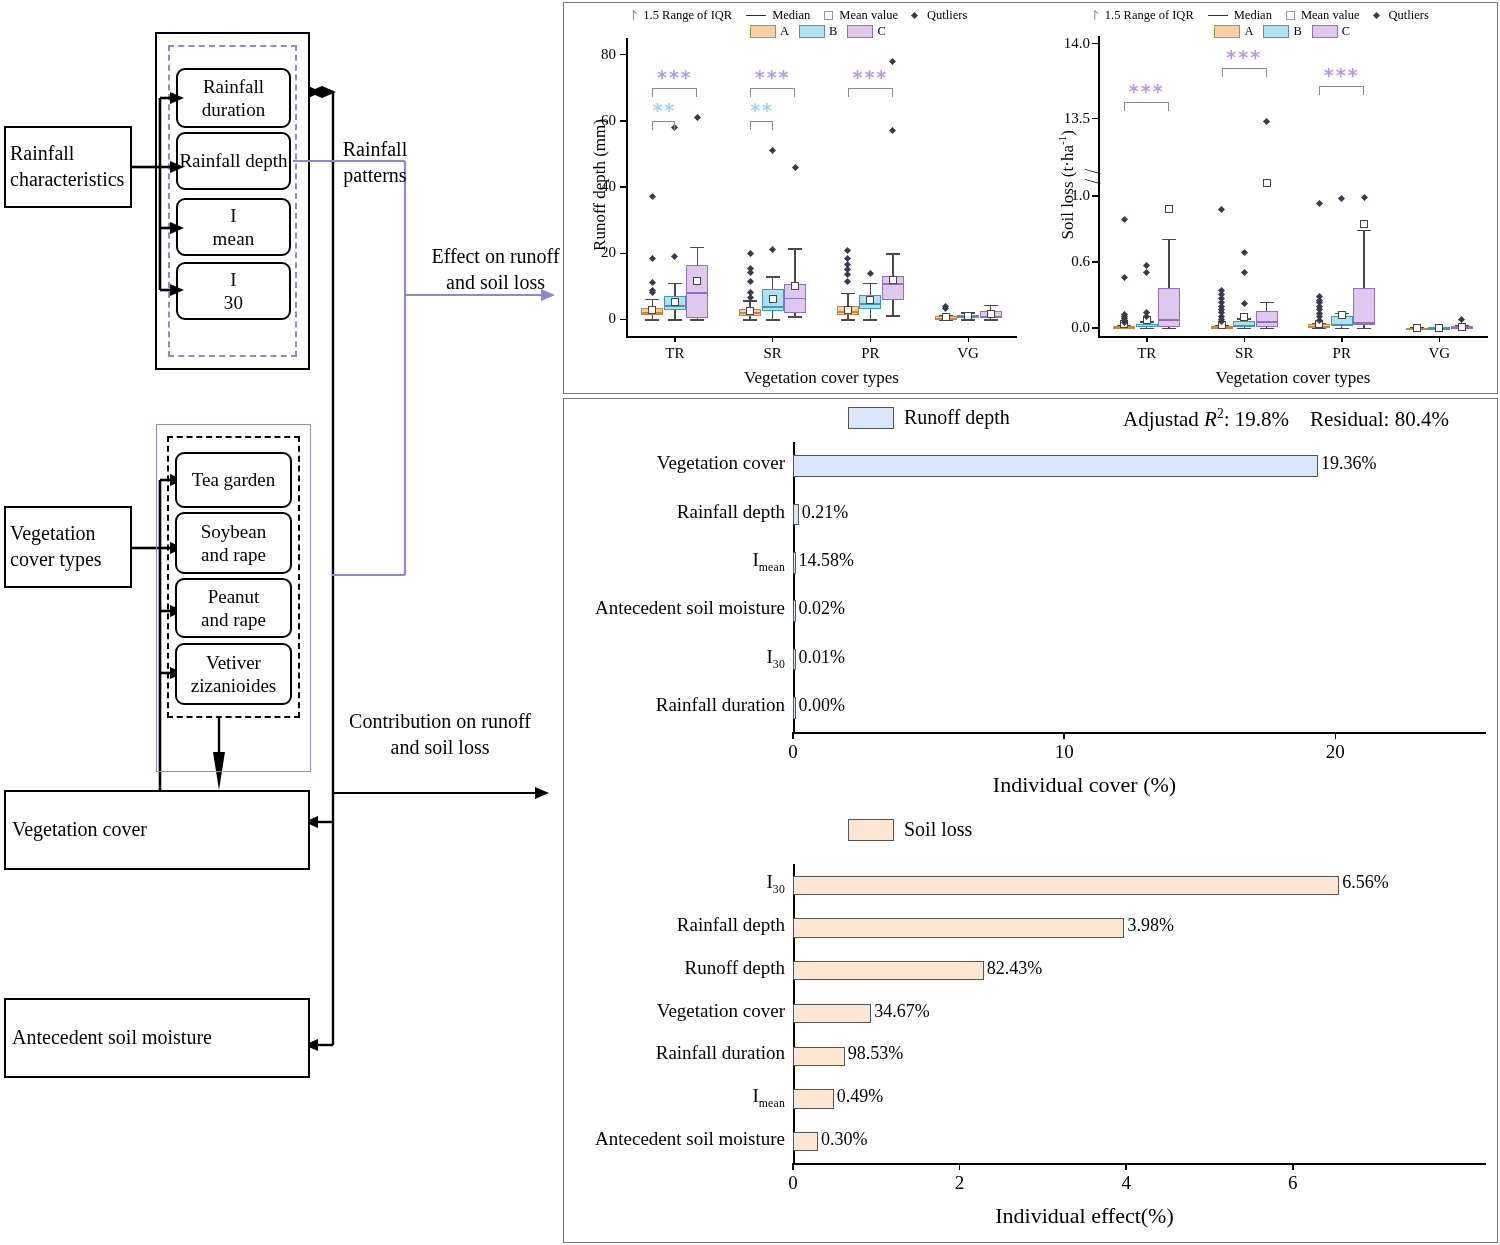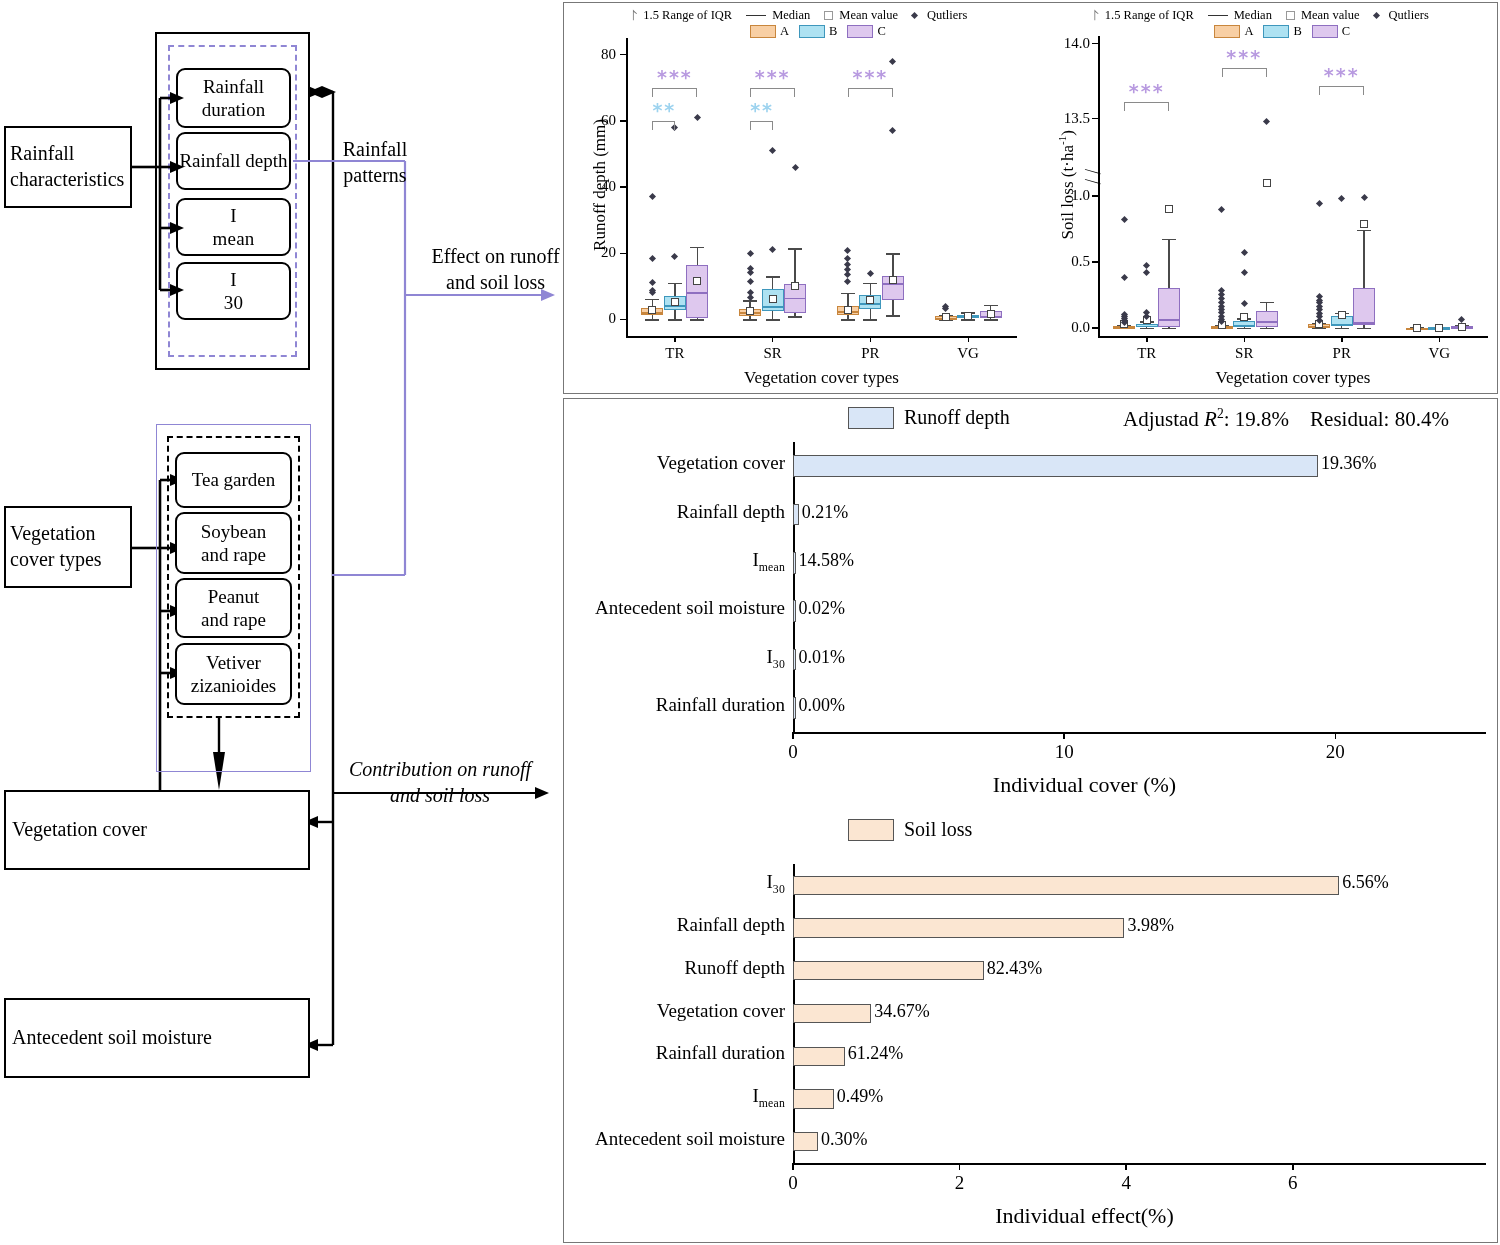--- a/index.html
+++ b/index.html
@@ -184,21 +184,21 @@
   <div class="nbox" style="left:4px;top:790px;width:306px;height:80px;padding-left:6px;">
     <span>Vegetation cover</span>
   </div>
 
   <div class="nbox" style="left:4px;top:998px;width:306px;height:80px;padding-left:6px;">
     <span>Antecedent soil moisture</span>
   </div>
 
   <div class="lbl" style="left:320px;top:136px;width:110px;">Rainfall<br>patterns</div>
   <div class="lbl" style="left:408px;top:243px;width:175px;">Effect on runoff<br>and soil loss</div>
-  <div class="lbl" style="left:325px;top:756px;width:230px;font-style:italic;">Contribution on runoff<br>and soil loss</div>
+  <div class="lbl" style="left:325px;top:708px;width:230px;">Contribution on runoff<br>and soil loss</div>
 </div>
 
 <div class="panel" style="left:563px;top:2px;width:935px;height:392px;"></div>
 
 <div id="bp-runoff" class="abs" style="left:568px;top:6px;width:455px;height:384px;">
     <div class="lgrow" style="left: 63.7px; top: 2px;">
       <span class="lgiqr">⨡</span>
       <div>1.5 Range of IQR</div>
       <span class="lgline" style="margin-left: 8px;"></span>
       <div>Median</div>
@@ -377,21 +377,21 @@
       <span class="swatch" style="background: rgb(174, 226, 242); border-color: rgb(62, 151, 188);"></span>
       <div style="margin-right: 6px;">B</div>
       <span class="swatch" style="background: rgb(222, 200, 238); border-color: rgb(142, 111, 192);"></span>
       <div style="margin-right: 6px;">C</div>
     </div>
     <div class="axisline" style="left: 70px; top: 30px; width: 1.6px; height: 300px;"></div>
     <div class="axisline" style="left: 70px; top: 330px; width: 390px; height: 1.6px;"></div>
     <div class="tick" style="left: 64px; top: 321.466px; width: 6px; height: 1.4px;"></div>
     <div class="ticklbl" style="left: 8px; top: 313.066px; width: 54px; text-align: right;">0.0</div>
     <div class="tick" style="left: 64px; top: 255.35px; width: 6px; height: 1.4px;"></div>
-    <div class="ticklbl" style="left: 8px; top: 246.95px; width: 54px; text-align: right;">0.5</div>
+    <div class="ticklbl" style="left: 8px; top: 246.95px; width: 54px; text-align: right;">0.6</div>
     <div class="tick" style="left: 64px; top: 189.235px; width: 6px; height: 1.4px;"></div>
     <div class="ticklbl" style="left: 8px; top: 180.835px; width: 54px; text-align: right;">1.0</div>
     <div class="tick" style="left: 64px; top: 111.9px; width: 6px; height: 1.4px;"></div>
     <div class="ticklbl" style="left: 8px; top: 103.5px; width: 54px; text-align: right;">13.5</div>
     <div class="tick" style="left: 64px; top: 36.9px; width: 6px; height: 1.4px;"></div>
     <div class="ticklbl" style="left: 8px; top: 28.5px; width: 54px; text-align: right;">14.0</div>
     <div class="breakmark" style="left: 63px; top: 154px;">∕</div>
     <div class="breakmark" style="left: 63px; top: 164px;">∕</div>
     <div class="axttl" style="left: -46px; top: 168px; width: 170px; text-align: center; transform: rotate(-90deg);">Soil loss (t·ha<span class="sup">-1</span>)</div>
     <div class="tick" style="left: 118.15px; top: 330px; width: 1.4px; height: 6px;"></div>
@@ -591,20 +591,20 @@
     <div class="hlbl" style="left: 0px; top: 102.071px; width: 220px;">Rainfall depth</div>
     <div class="hval" style="left: 562.477px; top: 103.071px;">3.98%</div>
     <div class="hbar" style="left: 228px; top: 149.175px; width: 190.724px; height: 19.2214px; background: rgb(251, 230, 210);"></div>
     <div class="hlbl" style="left: 0px; top: 144.786px; width: 220px;">Runoff depth</div>
     <div class="hval" style="left: 421.724px; top: 145.786px;">82.43%</div>
     <div class="hbar" style="left: 228px; top: 191.889px; width: 78.2886px; height: 19.2214px; background: rgb(251, 230, 210);"></div>
     <div class="hlbl" style="left: 0px; top: 187.5px; width: 220px;">Vegetation cover</div>
     <div class="hval" style="left: 309.289px; top: 188.5px;">34.67%</div>
     <div class="hbar" style="left: 228px; top: 234.604px; width: 51.6371px; height: 19.2214px; background: rgb(251, 230, 210);"></div>
     <div class="hlbl" style="left: 0px; top: 230.214px; width: 220px;">Rainfall duration</div>
-    <div class="hval" style="left: 282.637px; top: 231.214px;">61.24%</div>
+    <div class="hval" style="left: 282.637px; top: 231.214px;">98.53%</div>
     <div class="hbar" style="left: 228px; top: 277.318px; width: 40.81px; height: 19.2214px; background: rgb(251, 230, 210);"></div>
     <div class="hlbl" style="left: 0px; top: 272.929px; width: 220px;">I<span class="sub">mean</span></div>
     <div class="hval" style="left: 271.81px; top: 273.929px;">0.49%</div>
     <div class="hbar" style="left: 228px; top: 320.032px; width: 24.9857px; height: 19.2214px; background: rgb(251, 230, 210);"></div>
     <div class="hlbl" style="left: 0px; top: 315.643px; width: 220px;">Antecedent soil moisture</div>
     <div class="hval" style="left: 255.986px; top: 316.643px;">0.30%</div>
   </div>
 
 </body></html>

